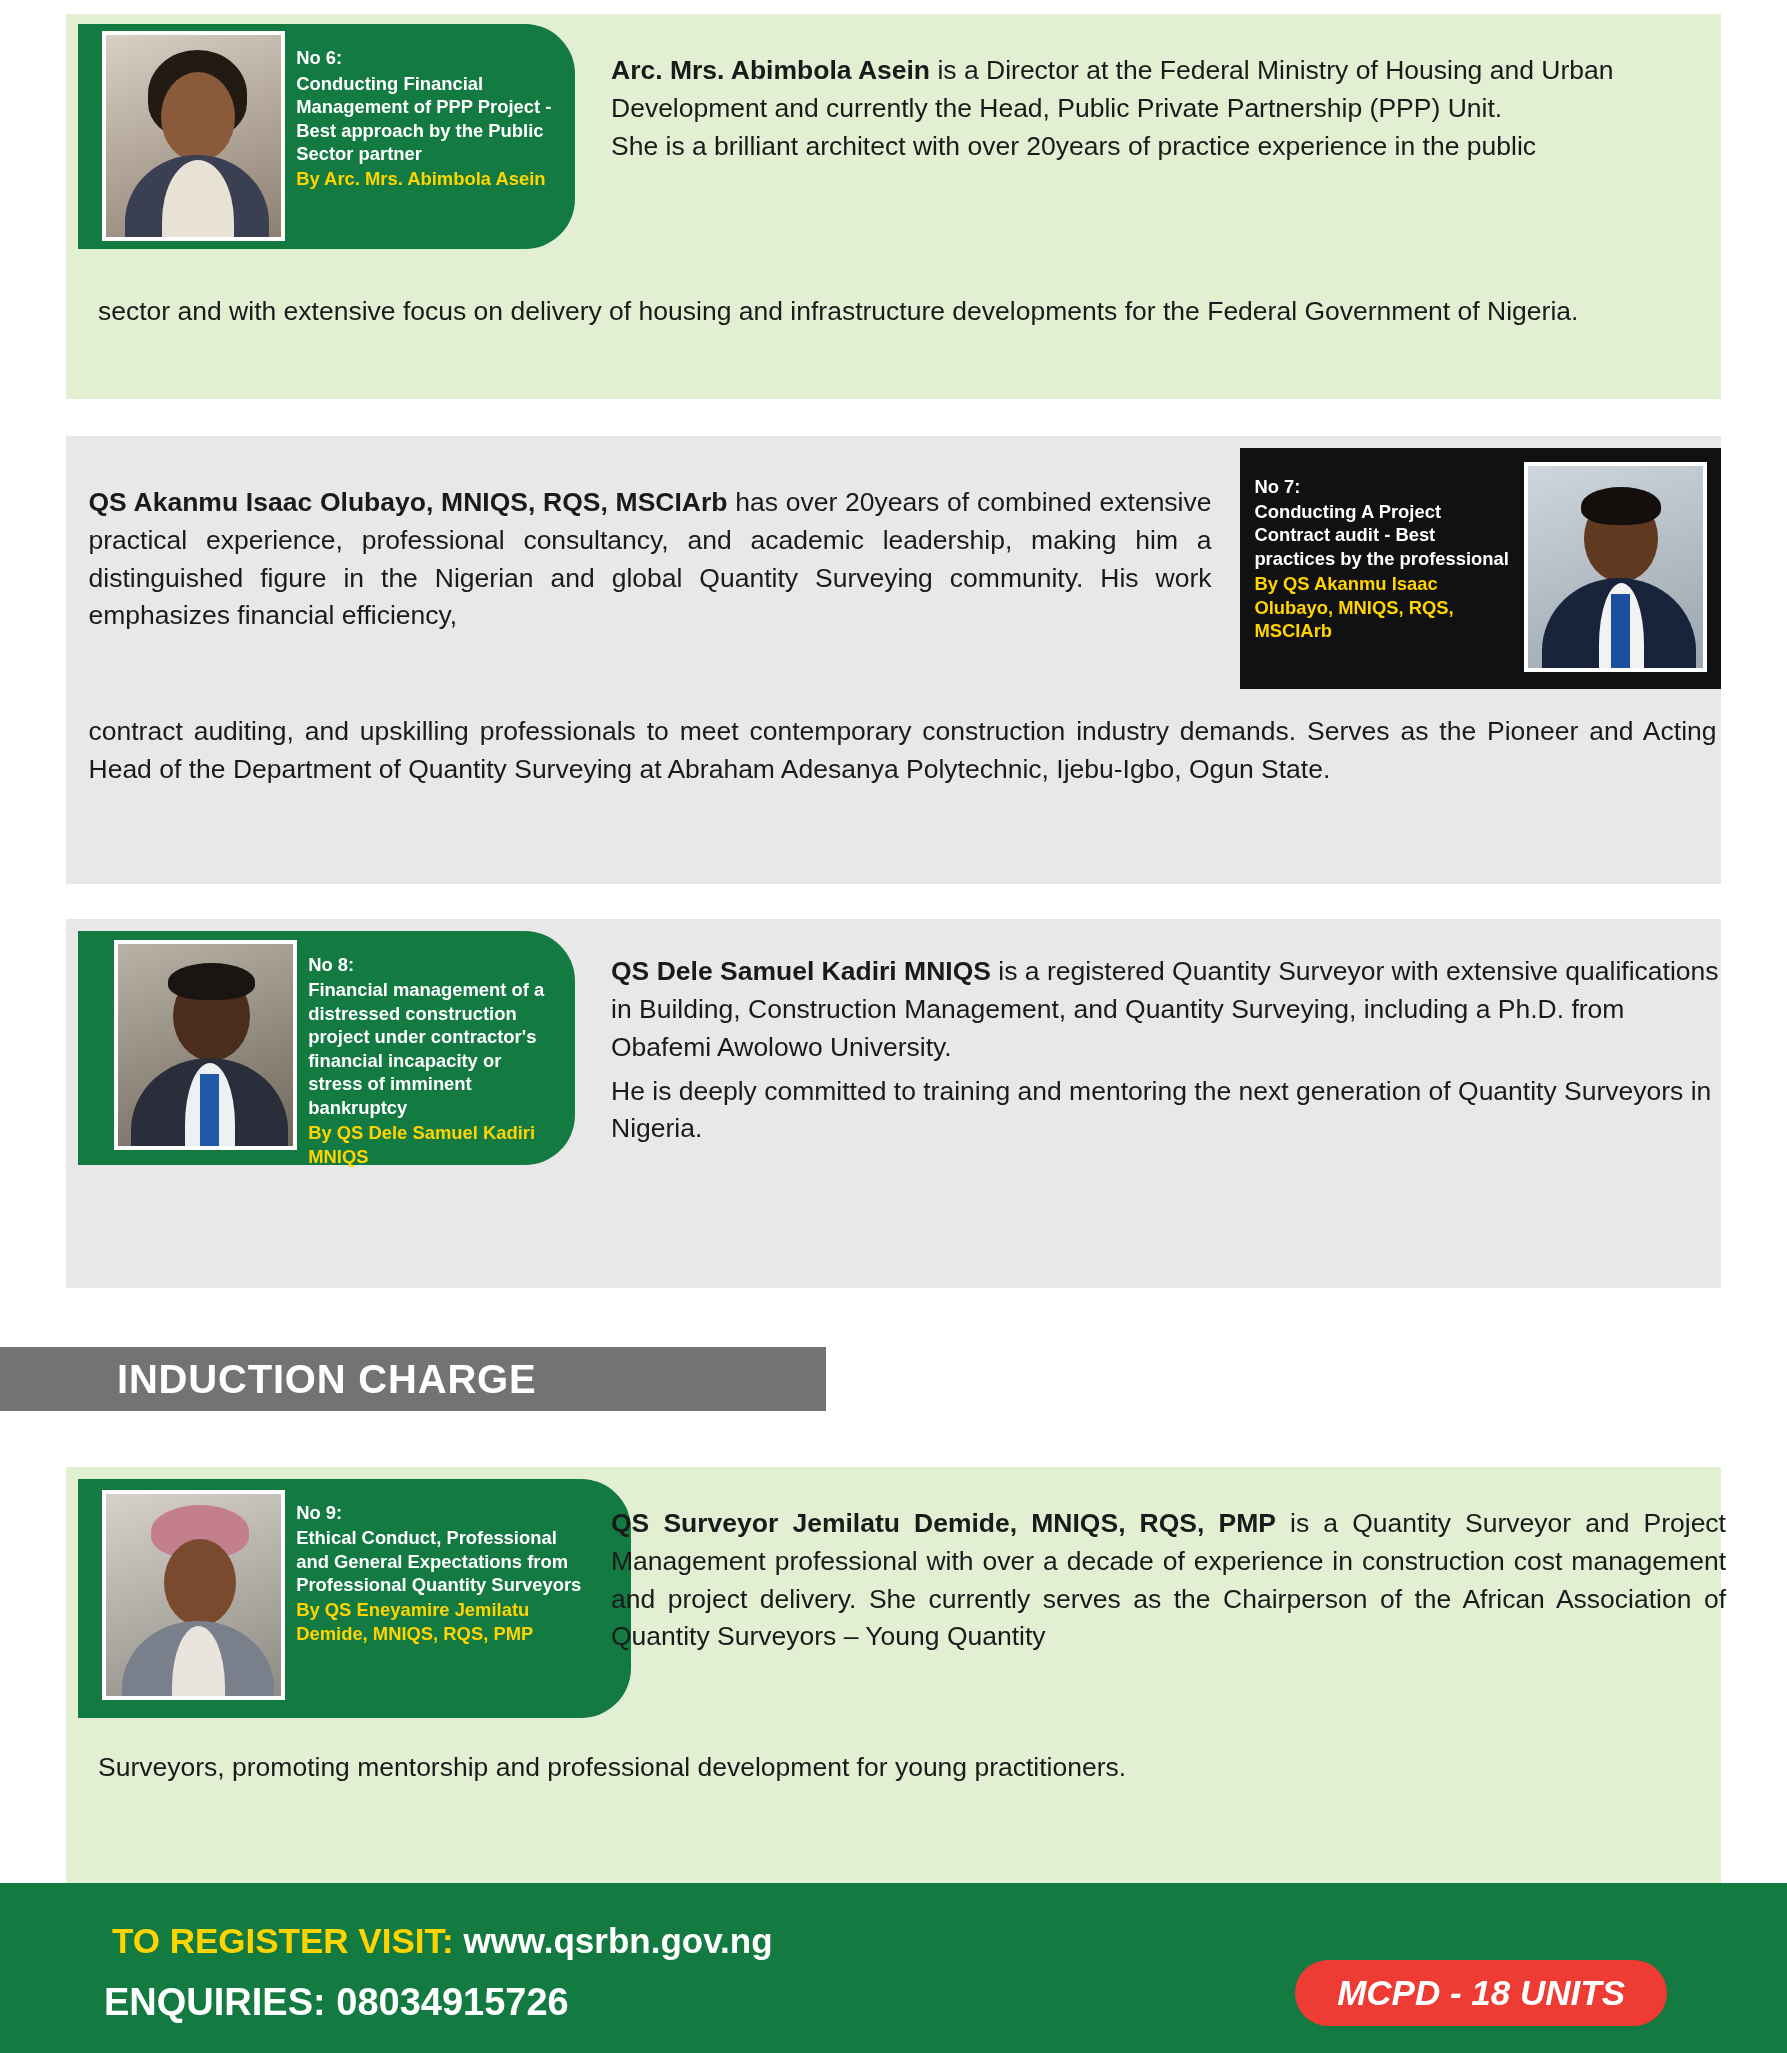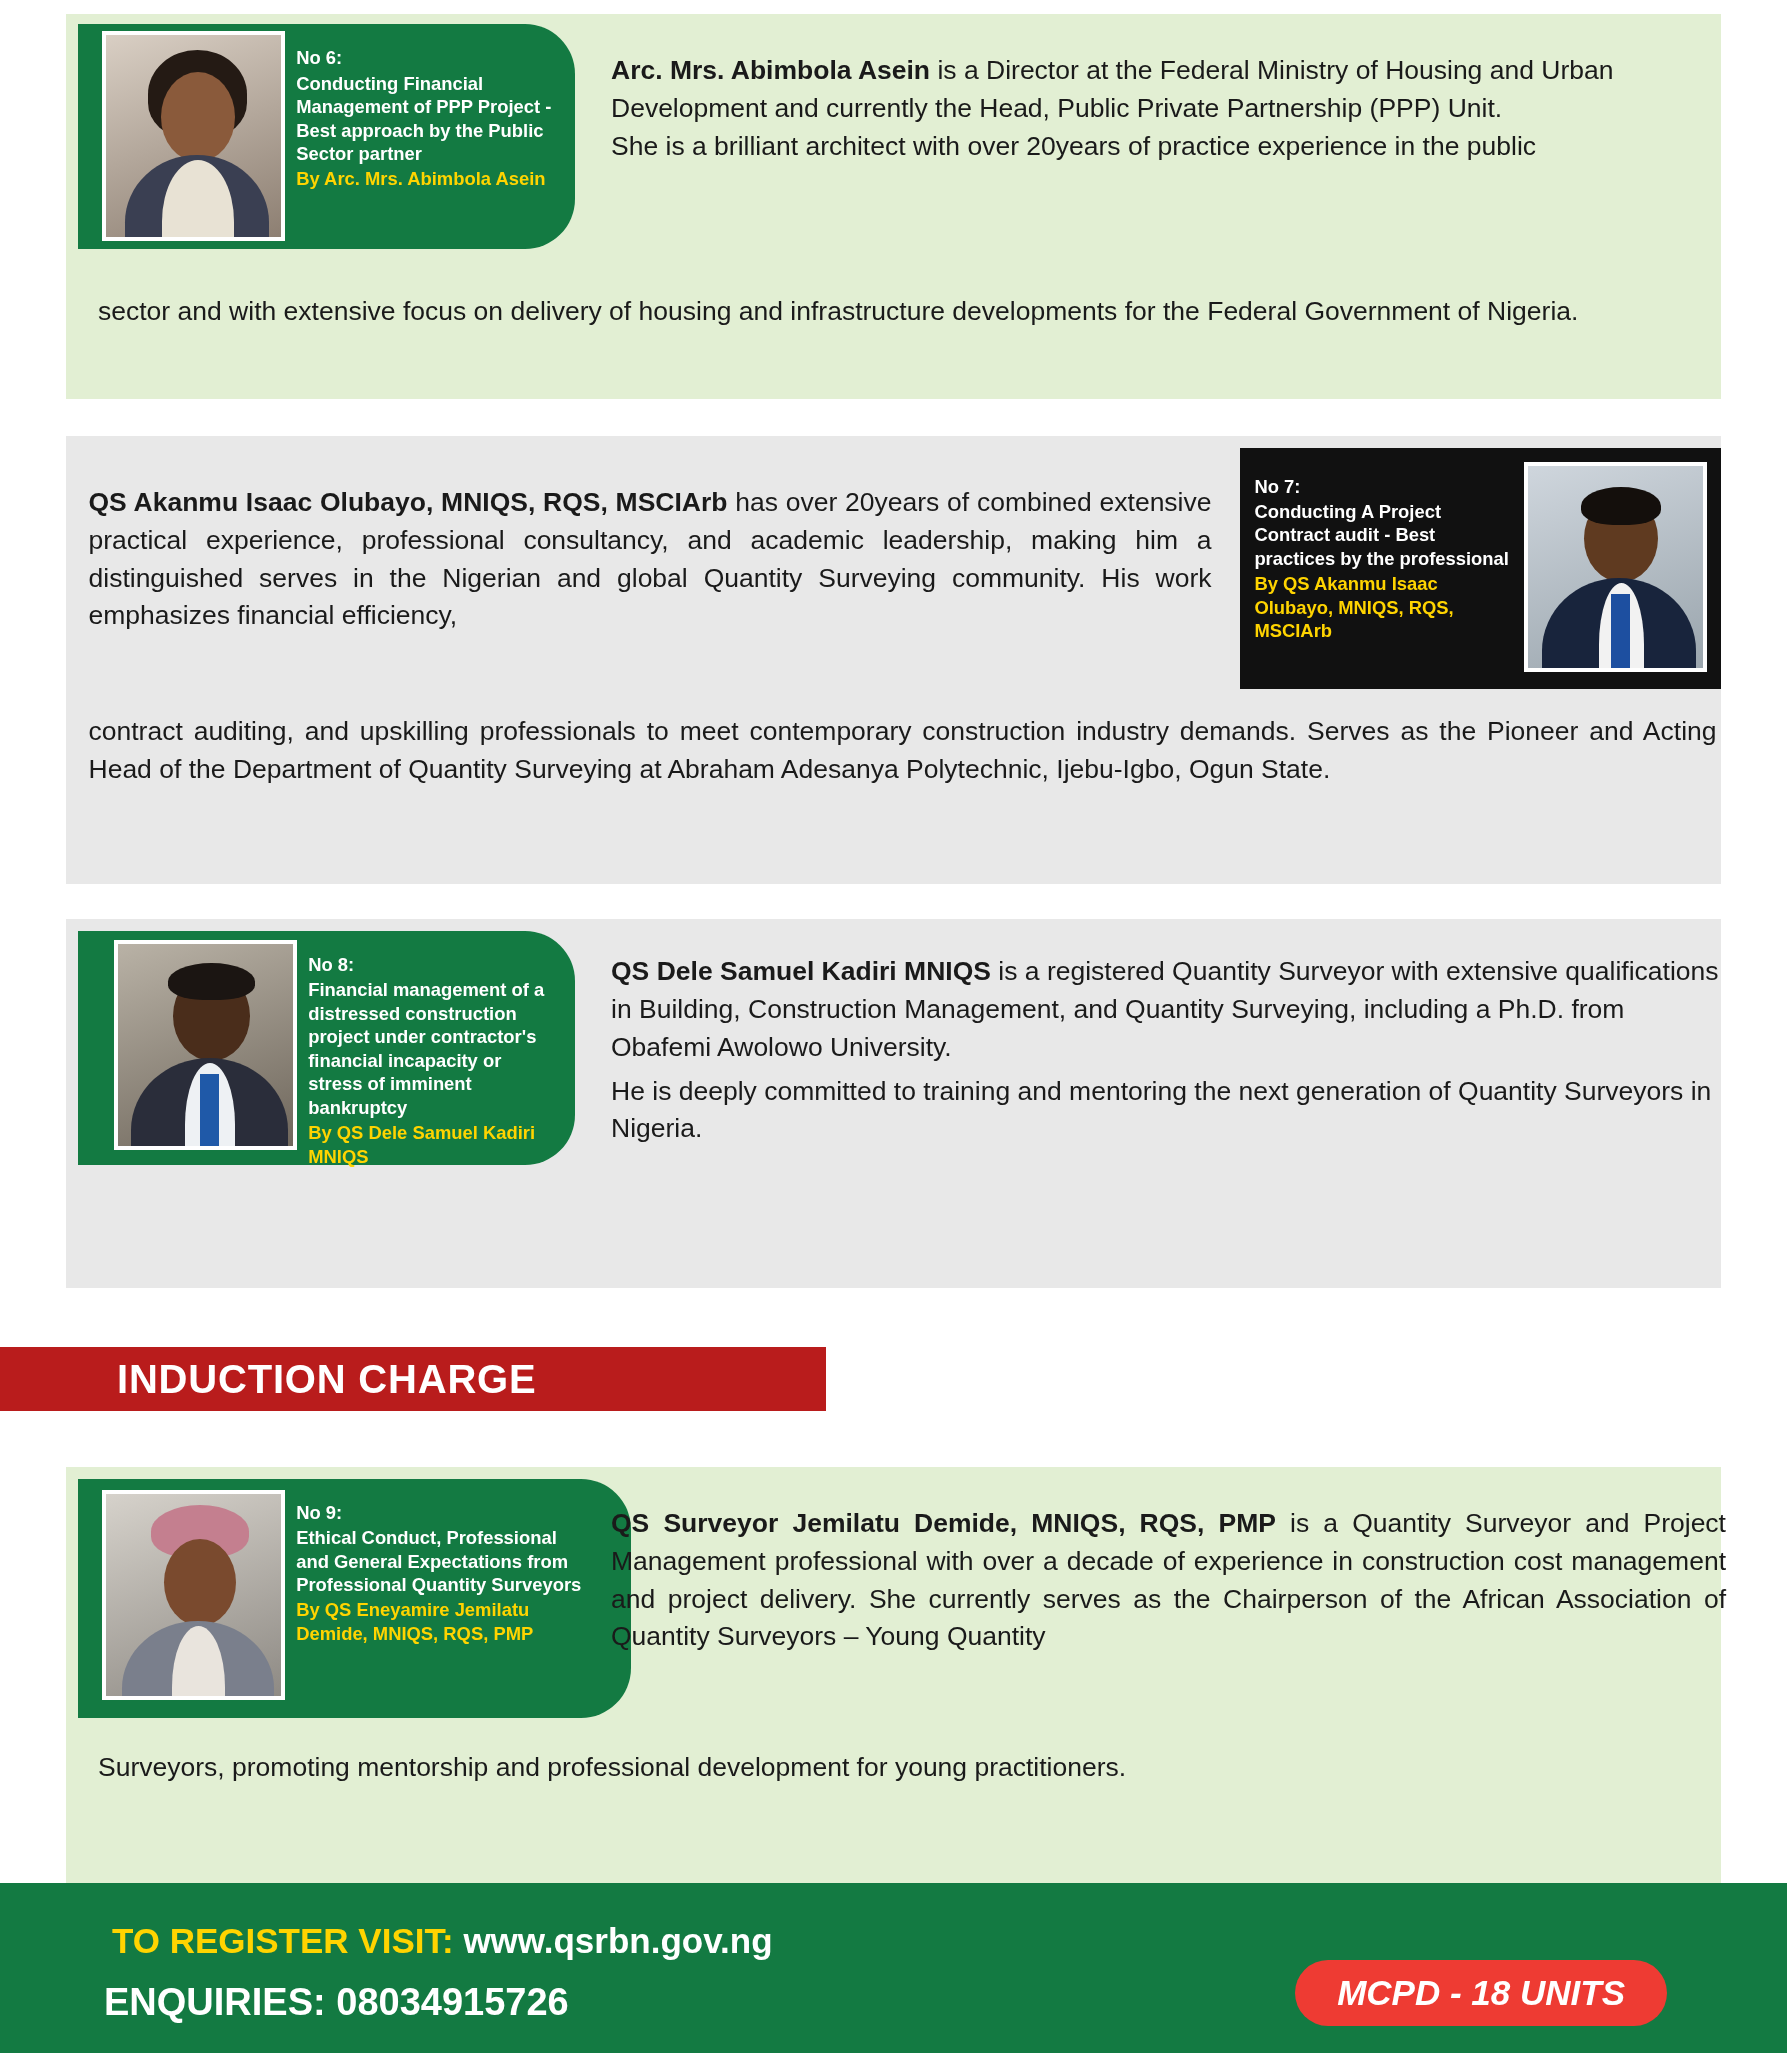--- a/index.html
+++ b/index.html
@@ -147,21 +147,21 @@
     position: absolute;
     left: 545px; top: 34px; width: 1115px;
   }
 
   
   .banner {
     position: absolute;
     left: 0;
     width: 826px;
     height: 64px;
-    background: #b91c1c;
+    background: #737373;
     display: flex;
     align-items: center;
   }
   .banner span {
     color: #ffffff;
     font-size: 40px;
     font-weight: bold;
     letter-spacing: 0.8px;
     padding-left: 117px;
   }
@@ -278,21 +278,21 @@
         <div class="p-bg" style="background:linear-gradient(160deg,#cfd6dd,#9aa5ad);"></div>
         <div class="p-head" style="left:56px;top:29px;width:74px;height:87px;background:#5f3a20;"></div>
         <div class="p-hair" style="left:53px;top:21px;width:80px;height:38px;background:#140f0c;"></div>
         <div class="p-body" style="left:14.4px;top:112px;width:154px;height:104px;background:#18243c;"></div>
         <div class="p-body" style="left:71px;top:117px;width:45px;height:88px;background:#f2f2f2;"></div>
         <div style="position:absolute;left:83px;top:128px;width:19px;height:76px;background:#1d4fa0;"></div>
       </div>
     </div>
 
     <div class="bio txt-left just">
-      <b>QS Akanmu Isaac Olubayo, MNIQS, RQS, MSCIArb</b><span> has over 20years of combined extensive practical experience, professional consultancy, and academic leadership, making him a distinguished serves in the Nigerian and global Quantity Surveying community. His work emphasizes financial efficiency,</span>
+      <b>QS Akanmu Isaac Olubayo, MNIQS, RQS, MSCIArb</b><span> has over 20years of combined extensive practical experience, professional consultancy, and academic leadership, making him a distinguished figure in the Nigerian and global Quantity Surveying community. His work emphasizes financial efficiency,</span>
     </div>
     <div class="bio txt-wide just">contract auditing, and upskilling professionals to meet contemporary construction industry demands. Serves as the Pioneer and Acting Head of the Department of Quantity Surveying at Abraham Adesanya Polytechnic, Ijebu-Igbo, Ogun State.</div>
   </div>
 
   <div class="block grey" id="block3">
     <div class="speaker-card card-green card-flex">
       <div class="photo">
         <div class="p-bg" style="background:linear-gradient(160deg,#b9b2a6,#6f675c);"></div>
         <div class="p-head" style="left:55px;top:27px;width:77px;height:90px;background:#4a2d1b;"></div>
         <div class="p-hair" style="left:50px;top:19px;width:87px;height:37px;background:#1b1512;"></div>

